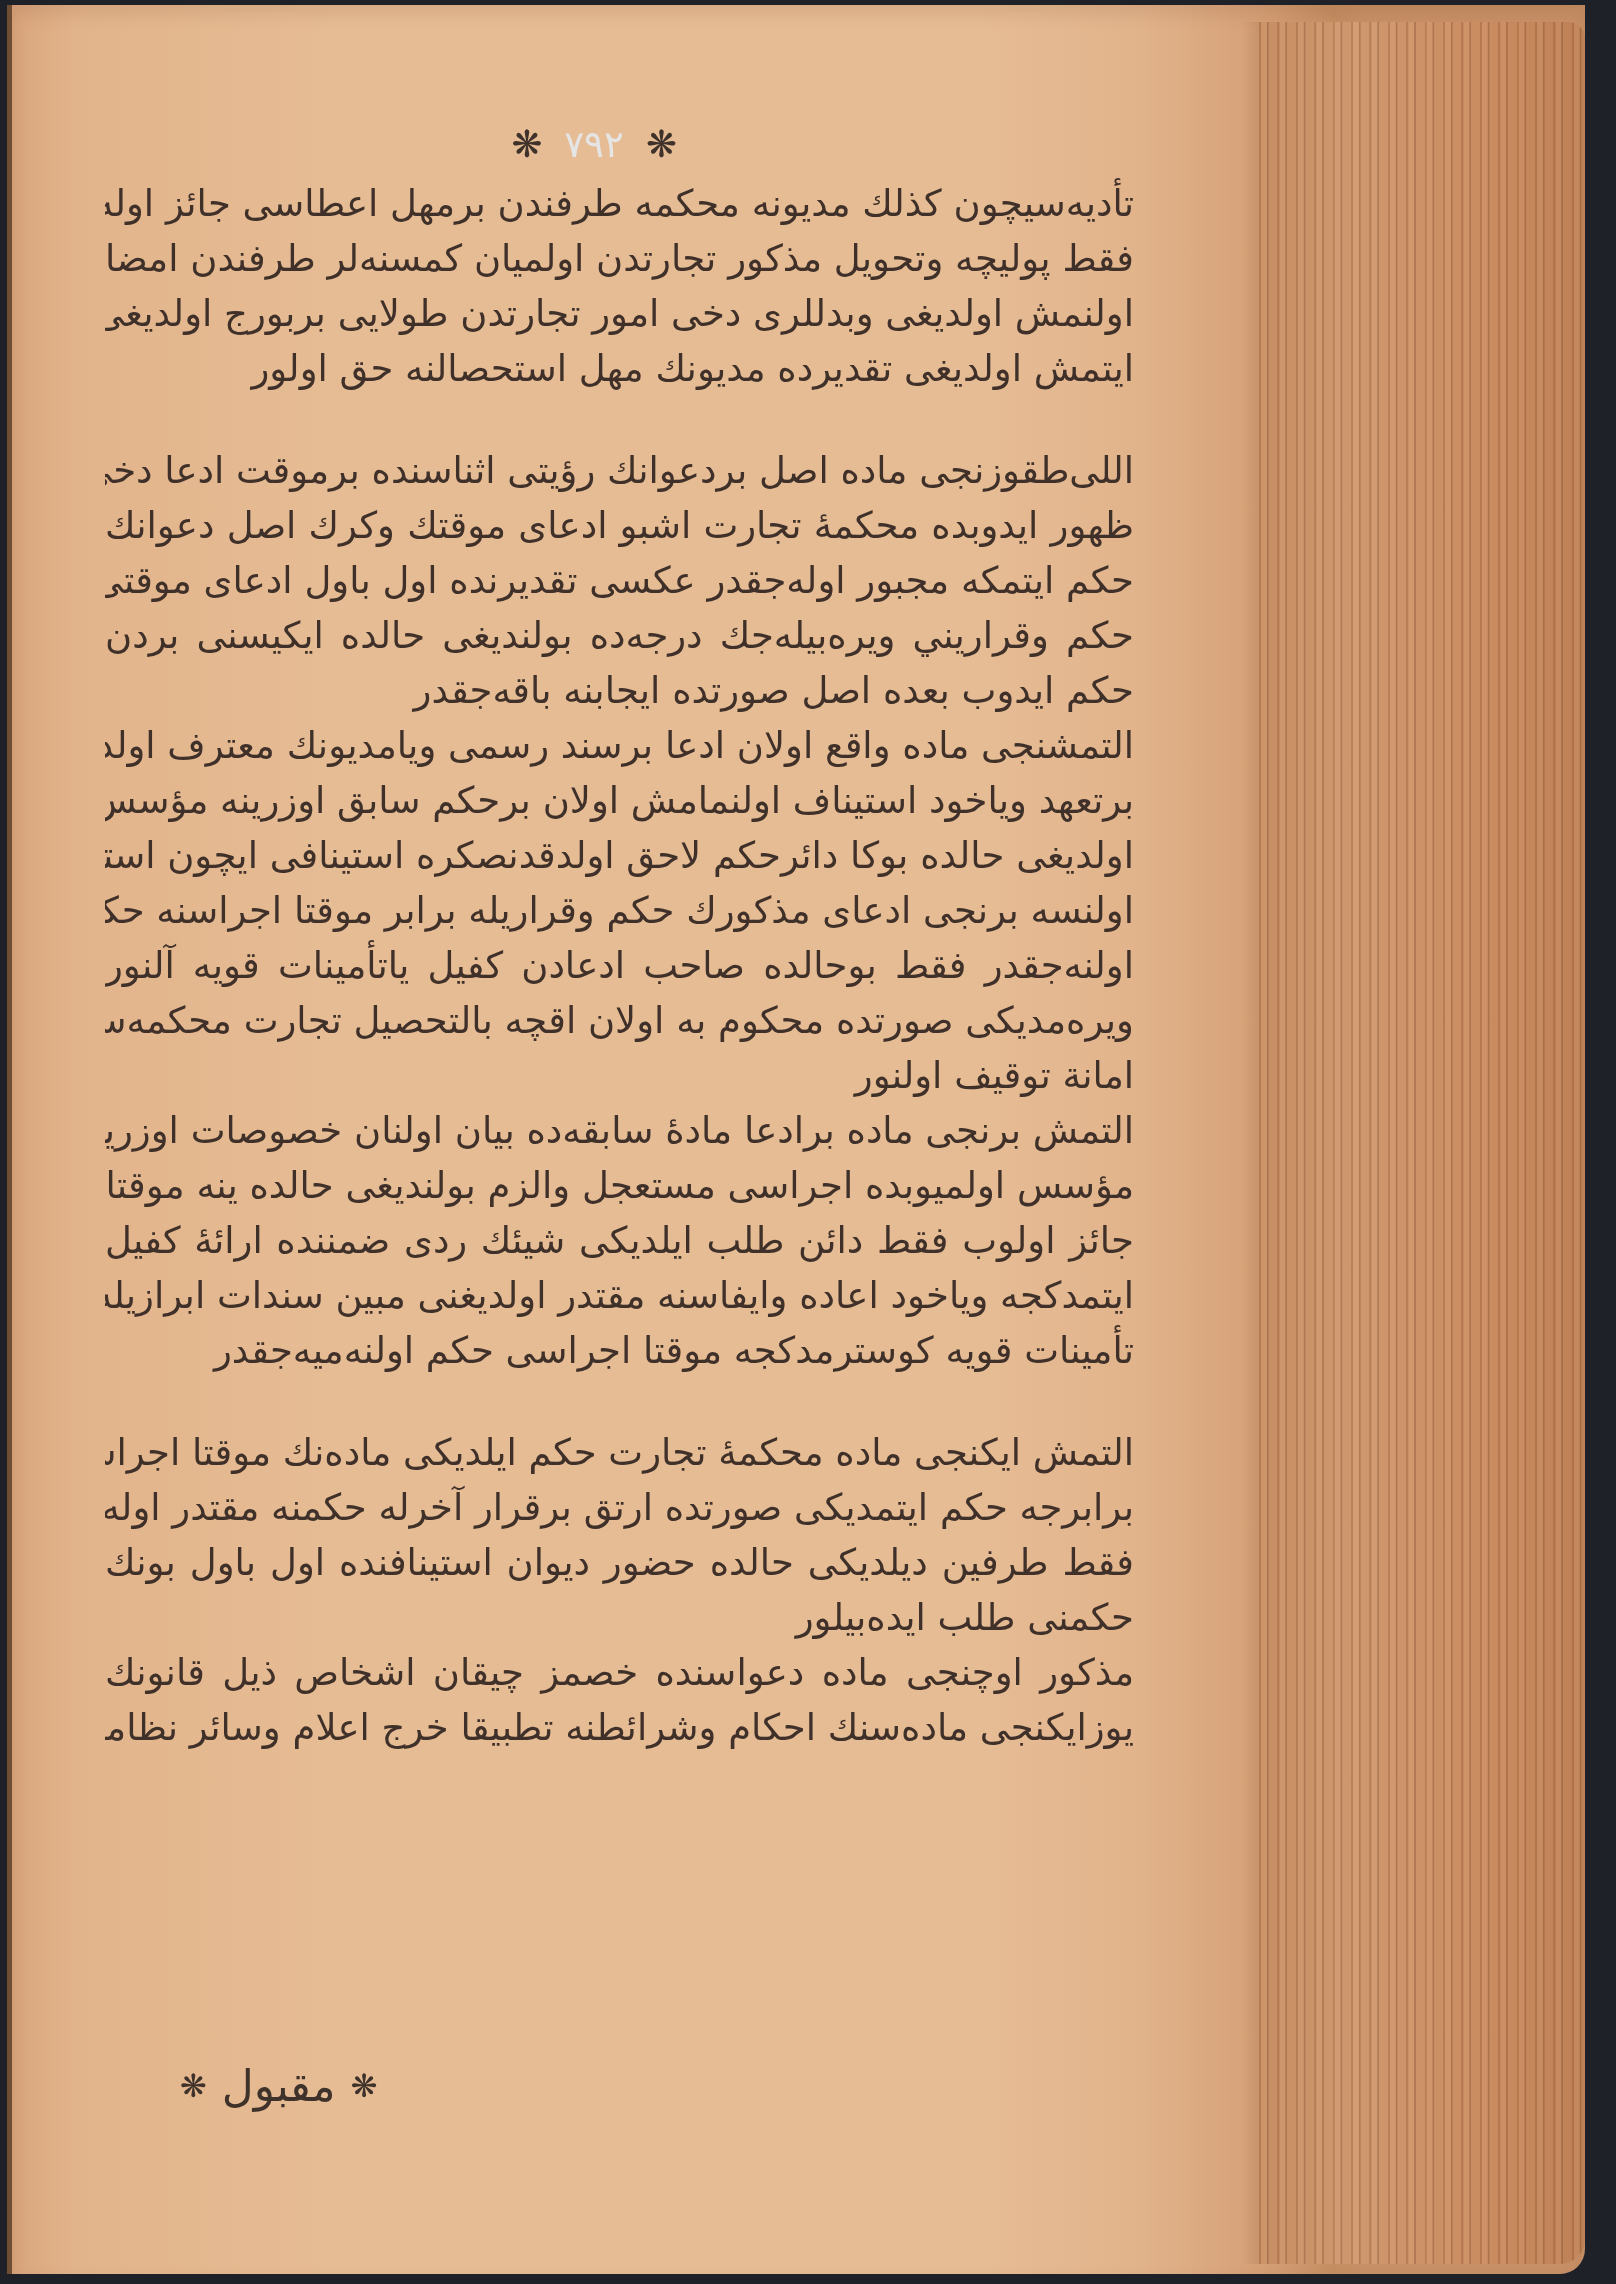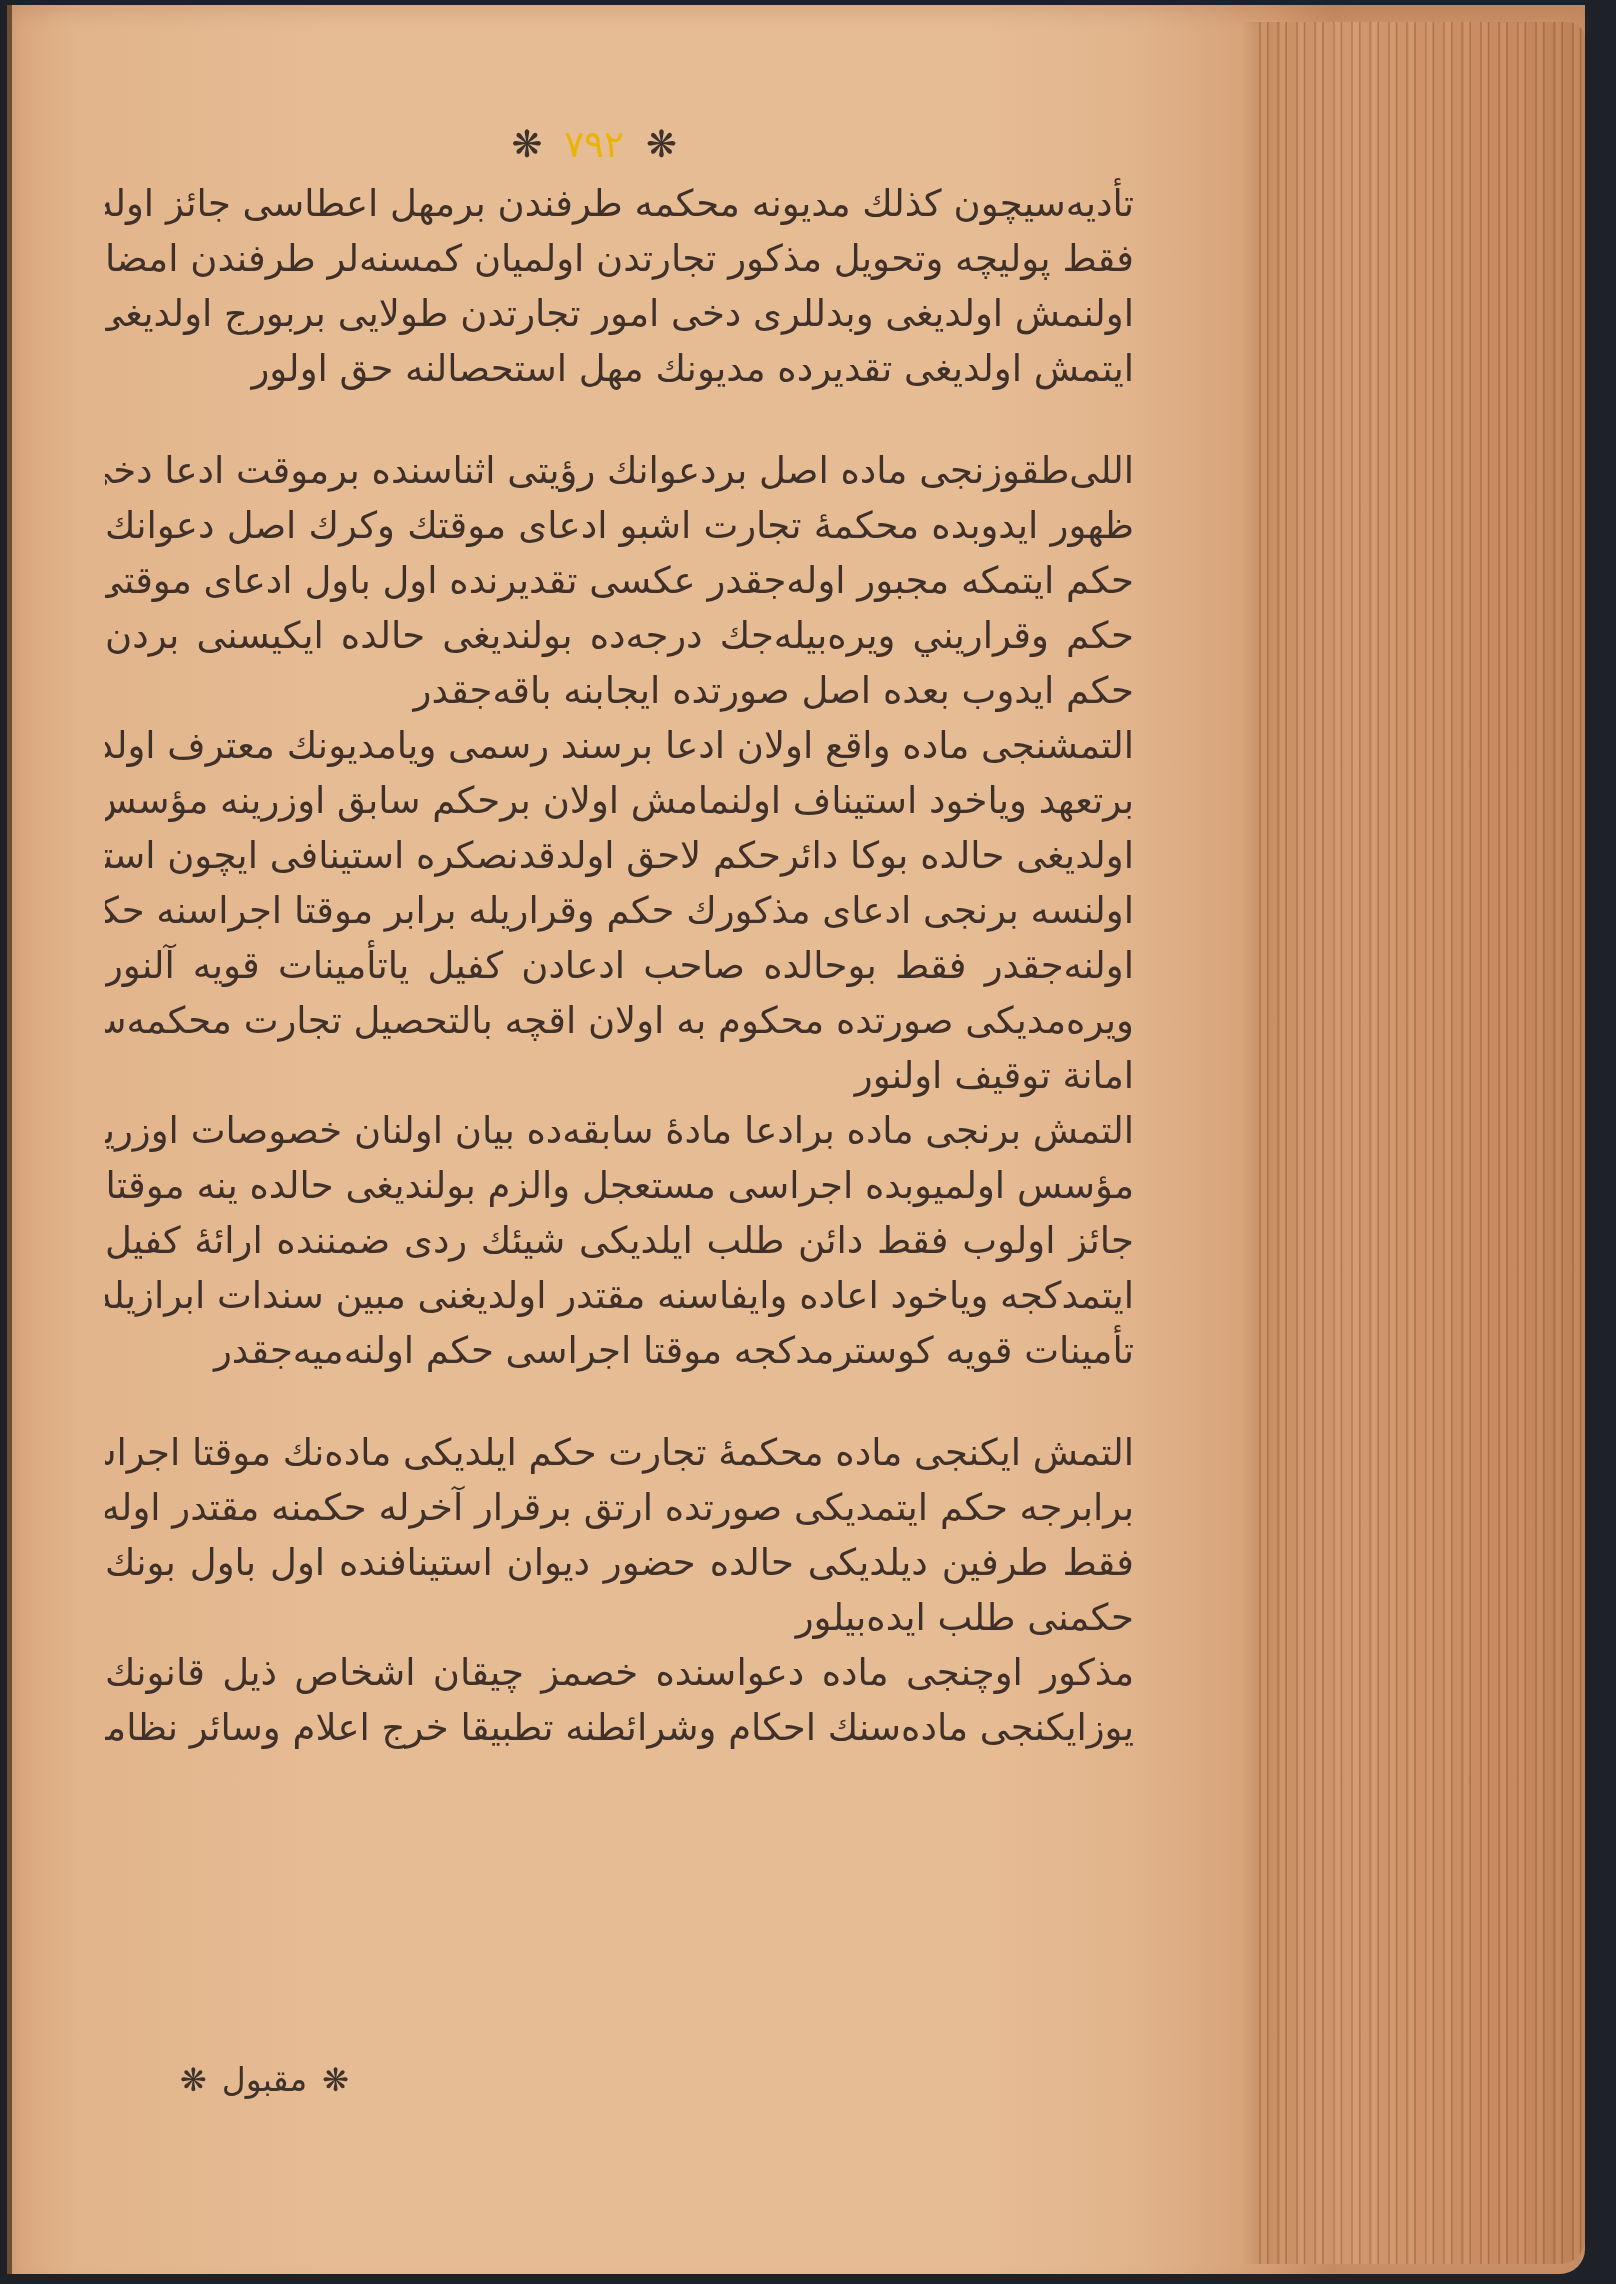--- a/index.html
+++ b/index.html
@@ -63,21 +63,21 @@
     .ornament {
       font-size: 37px;
       line-height: 1;
       color: #3e322b;
       font-family: "DejaVu Sans", sans-serif;
     }
     .page-number {
       font-size: 37px;
       font-family: "DejaVu Sans", sans-serif;
       letter-spacing: 1.7px;
-      color: #eab308;
+      color: #e5e5e5;
     }
     .text-block {
       position: absolute;
       left: 105px; top: 176px;
       width: 1029px;
       direction: rtl;
       text-align: justify;
       text-align-last: right;
       color: #3f3029;
       font-family: "DejaVu Sans", sans-serif;
@@ -101,21 +101,21 @@
       position: absolute;
       left: 180px; top: 2060px;
       display: flex;
       align-items: center;
       gap: 15px;
       direction: rtl;
       color: #3e322b;
       font-family: "DejaVu Sans", sans-serif;
     }
     .closing .ornament { font-size: 32px; }
-    .closing .closing-word { font-size: 33px; }
+    .closing .closing-word { font-size: 44px; }
   </style>
 </head>
 <body>
 
 <div class="scan">
   <div class="page">
     <div class="fore-edge-shadow"></div>
     <div class="fore-edge"></div>
   </div>
 

